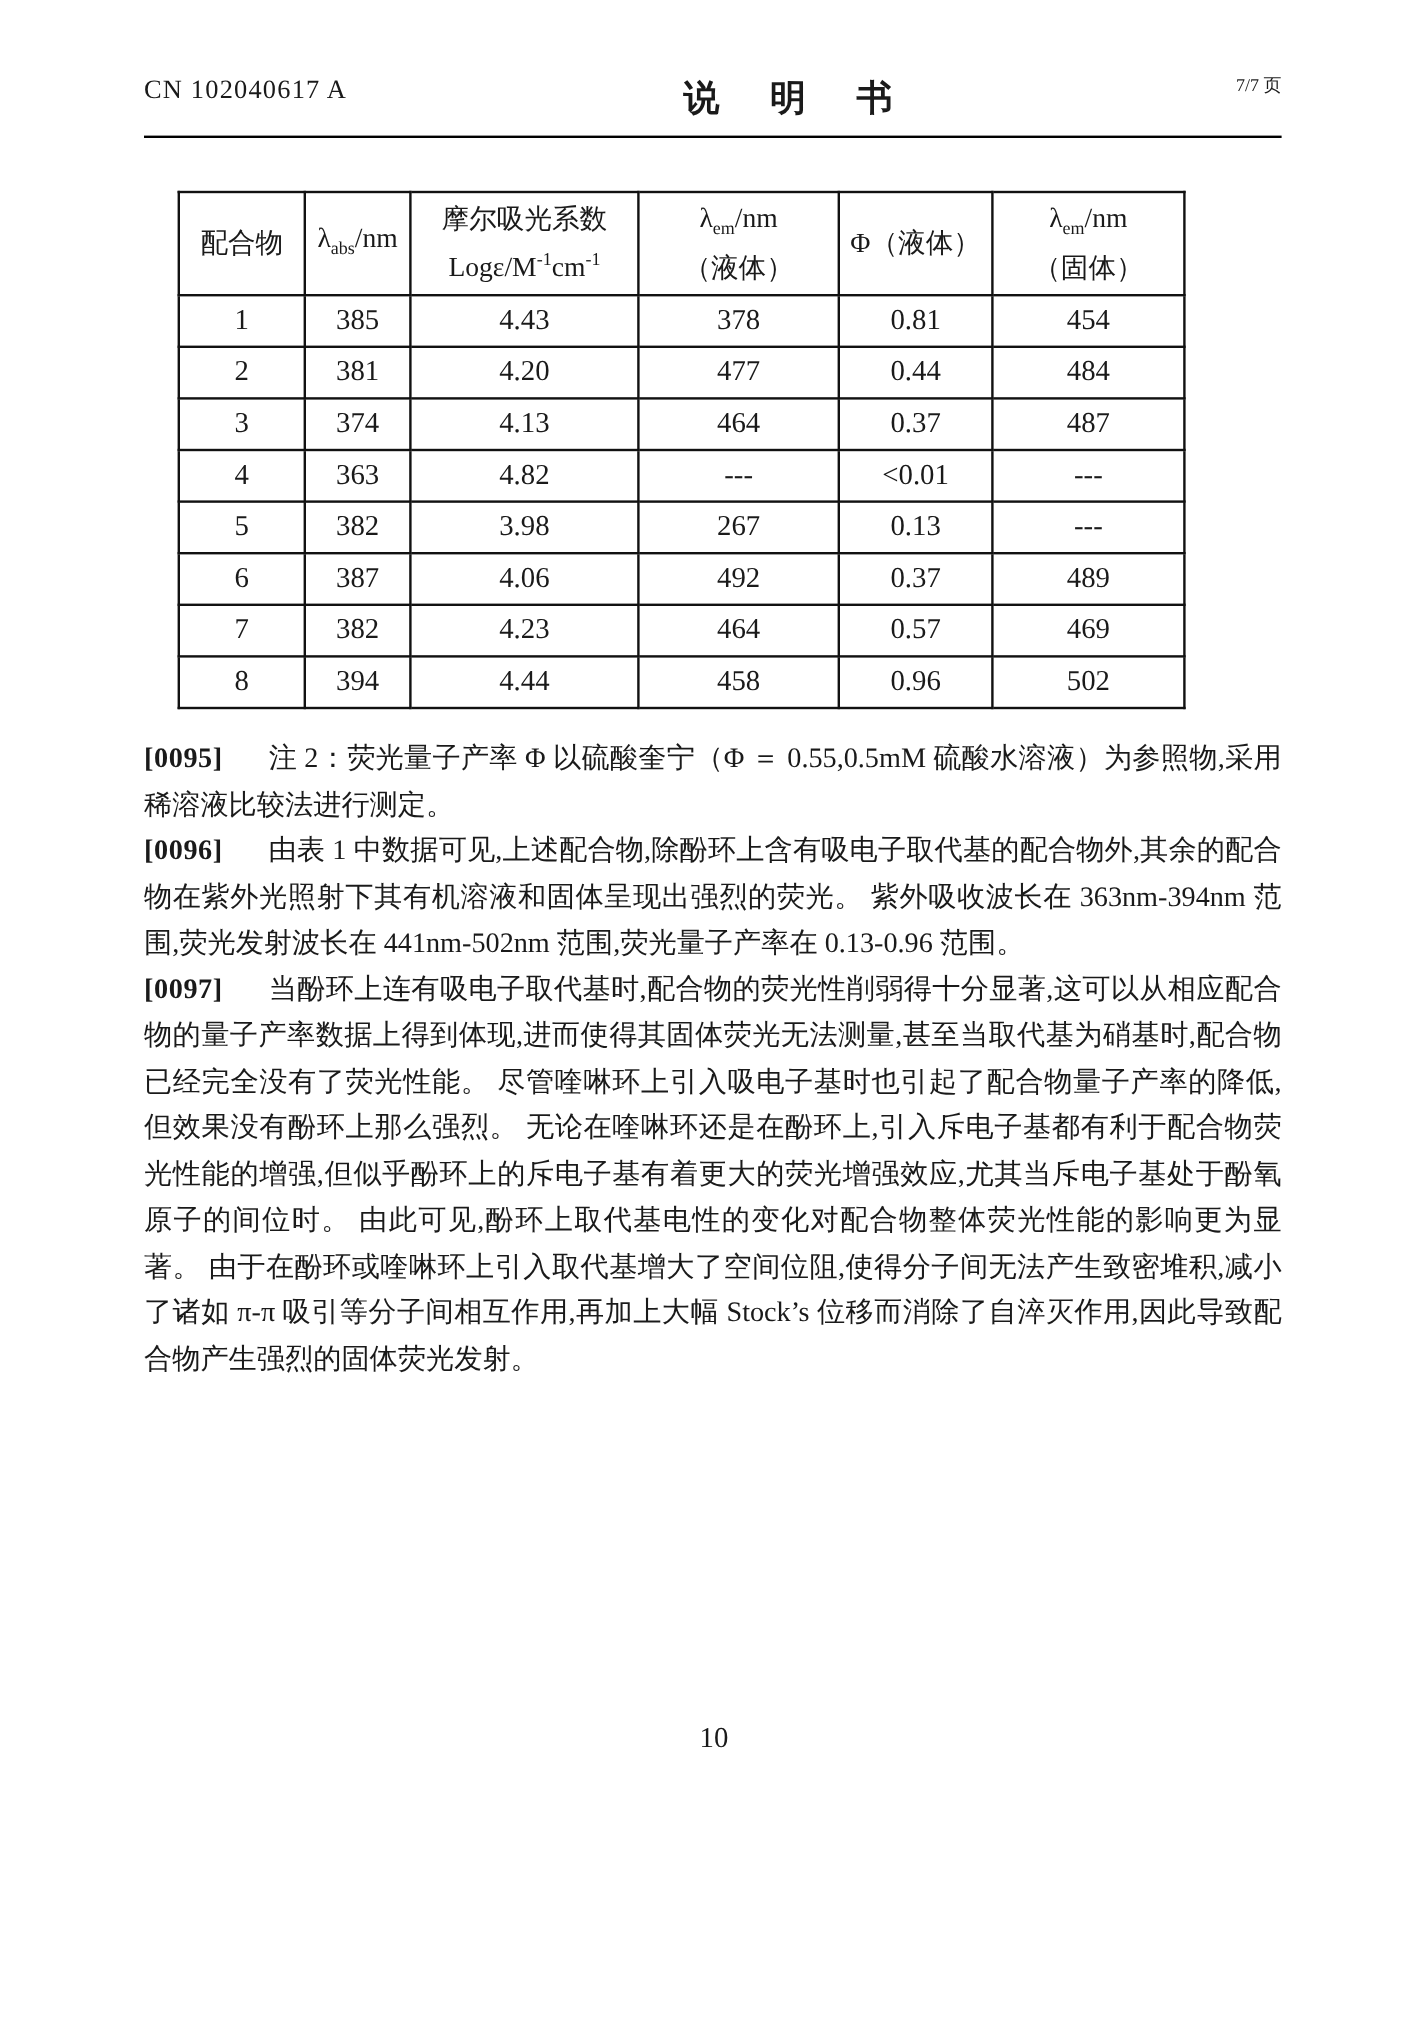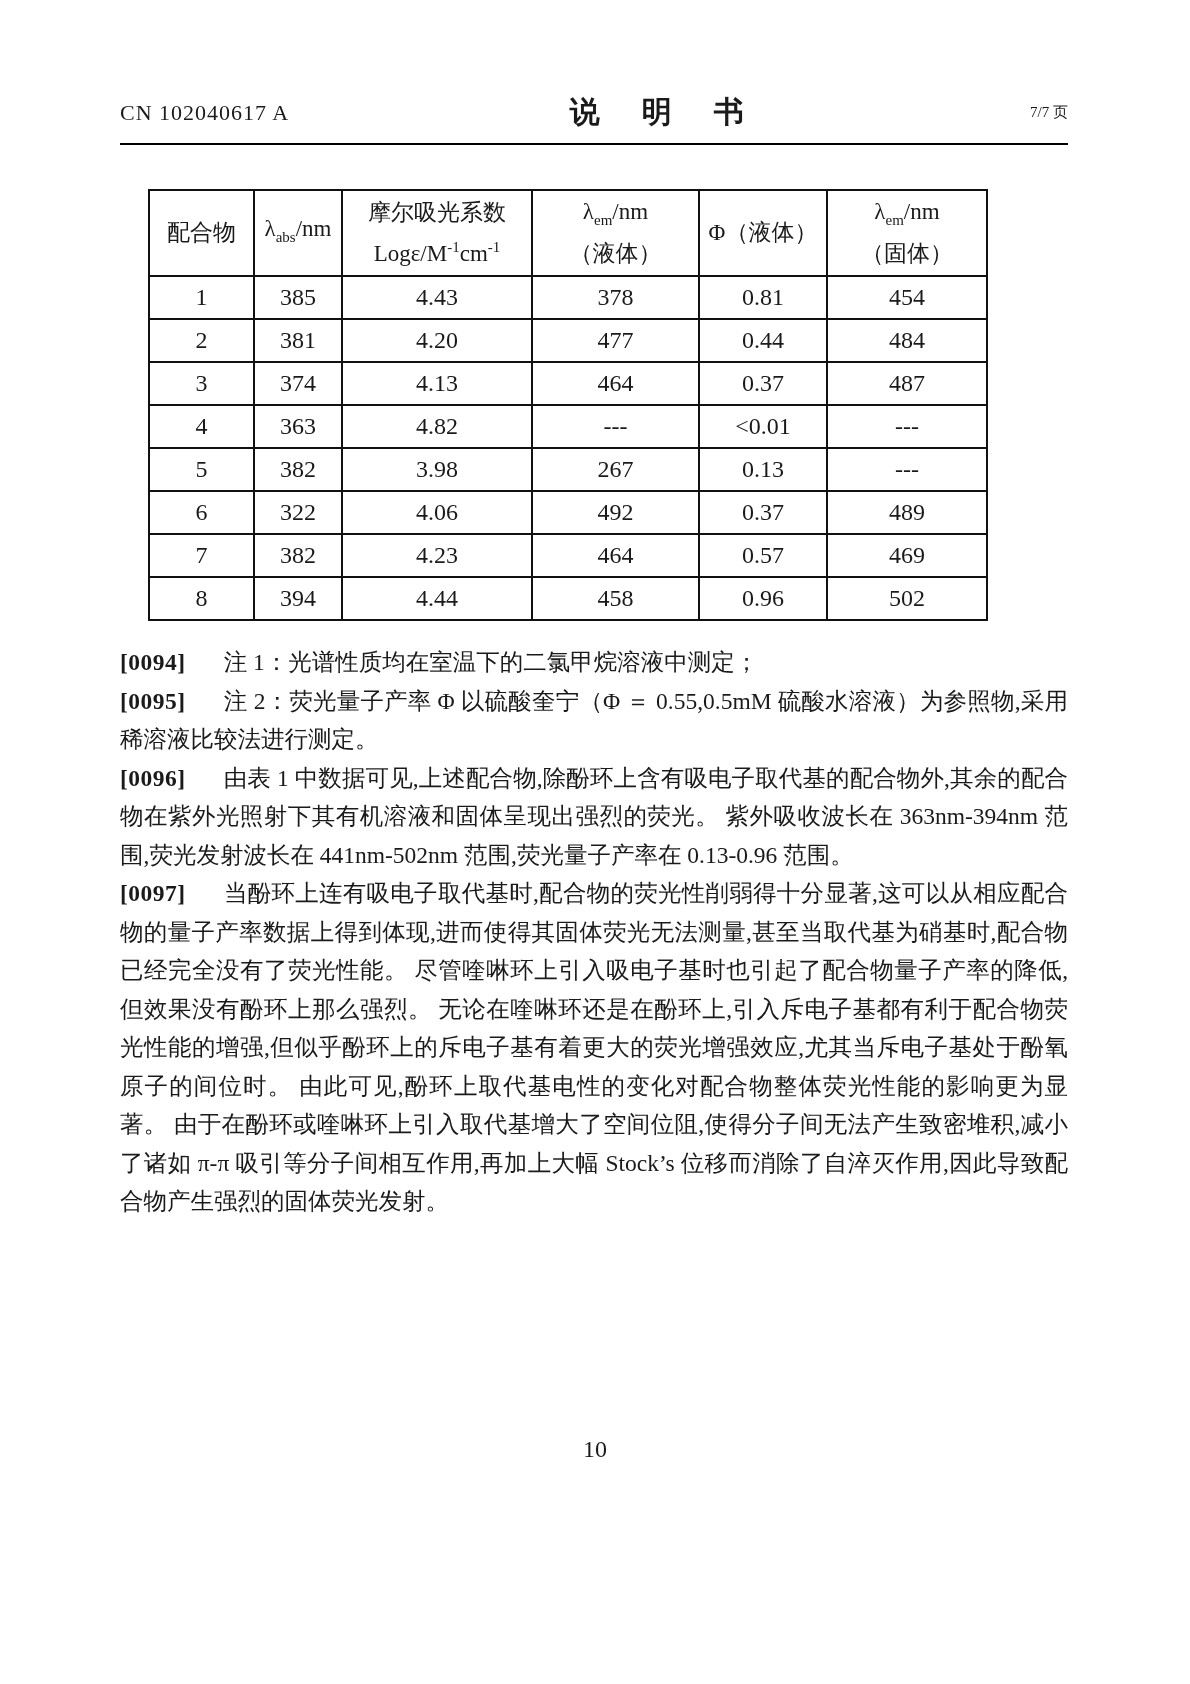--- a/index.html
+++ b/index.html
@@ -17,22 +17,22 @@
   .content {
     position: absolute;
     left: 120px;
     right: 122px;
     top: 0;
   }
   
   .doc-header {
     display: flex;
     justify-content: space-between;
-    align-items: center;
-    padding-top: 92px;
+    align-items: flex-start;
+    padding-top: 62px;
     padding-bottom: 10px;
     border-bottom: 2px solid #000;
     font-family: Liberation Serif, serif;
   }
   .doc-header .left {
     font-size: 22px;
     letter-spacing: 1px;
   }
   .doc-header .title {
     font-size: 30px;
@@ -171,21 +171,21 @@
           <tr>
             <td>5</td>
             <td>382</td>
             <td>3.98</td>
             <td>267</td>
             <td>0.13</td>
             <td>---</td>
           </tr>
           <tr>
             <td>6</td>
-            <td>322</td>
+            <td>387</td>
             <td>4.06</td>
             <td>492</td>
             <td>0.37</td>
             <td>489</td>
           </tr>
           <tr>
             <td>7</td>
             <td>382</td>
             <td>4.23</td>
             <td>464</td>
@@ -198,21 +198,20 @@
             <td>4.44</td>
             <td>458</td>
             <td>0.96</td>
             <td>502</td>
           </tr>
         </tbody>
       </table>
     </div>
 
     <div class="paras">
-      <p><span class="para-tag">[0094]</span><span>注 1：光谱性质均在室温下的二氯甲烷溶液中测定；</span></p>
       <p><span class="para-tag">[0095]</span><span>注 2：荧光量子产率 Φ 以硫酸奎宁（Φ ＝ 0.55,0.5mM 硫酸水溶液）为参照物,采用稀溶液比较法进行测定。</span></p>
       <p><span class="para-tag">[0096]</span><span>由表 1 中数据可见,上述配合物,除酚环上含有吸电子取代基的配合物外,其余的配合物在紫外光照射下其有机溶液和固体呈现出强烈的荧光。 紫外吸收波长在 363nm-394nm 范围,荧光发射波长在 441nm-502nm 范围,荧光量子产率在 0.13-0.96 范围。</span></p>
       <p><span class="para-tag">[0097]</span><span>当酚环上连有吸电子取代基时,配合物的荧光性削弱得十分显著,这可以从相应配合物的量子产率数据上得到体现,进而使得其固体荧光无法测量,甚至当取代基为硝基时,配合物已经完全没有了荧光性能。 尽管喹啉环上引入吸电子基时也引起了配合物量子产率的降低,但效果没有酚环上那么强烈。 无论在喹啉环还是在酚环上,引入斥电子基都有利于配合物荧光性能的增强,但似乎酚环上的斥电子基有着更大的荧光增强效应,尤其当斥电子基处于酚氧原子的间位时。 由此可见,酚环上取代基电性的变化对配合物整体荧光性能的影响更为显著。 由于在酚环或喹啉环上引入取代基增大了空间位阻,使得分子间无法产生致密堆积,减小了诸如 π-π 吸引等分子间相互作用,再加上大幅 Stock’s 位移而消除了自淬灭作用,因此导致配合物产生强烈的固体荧光发射。</span></p>
     </div>
 
   </div>
 
   <div class="page-number">10</div>
 </div>
 

